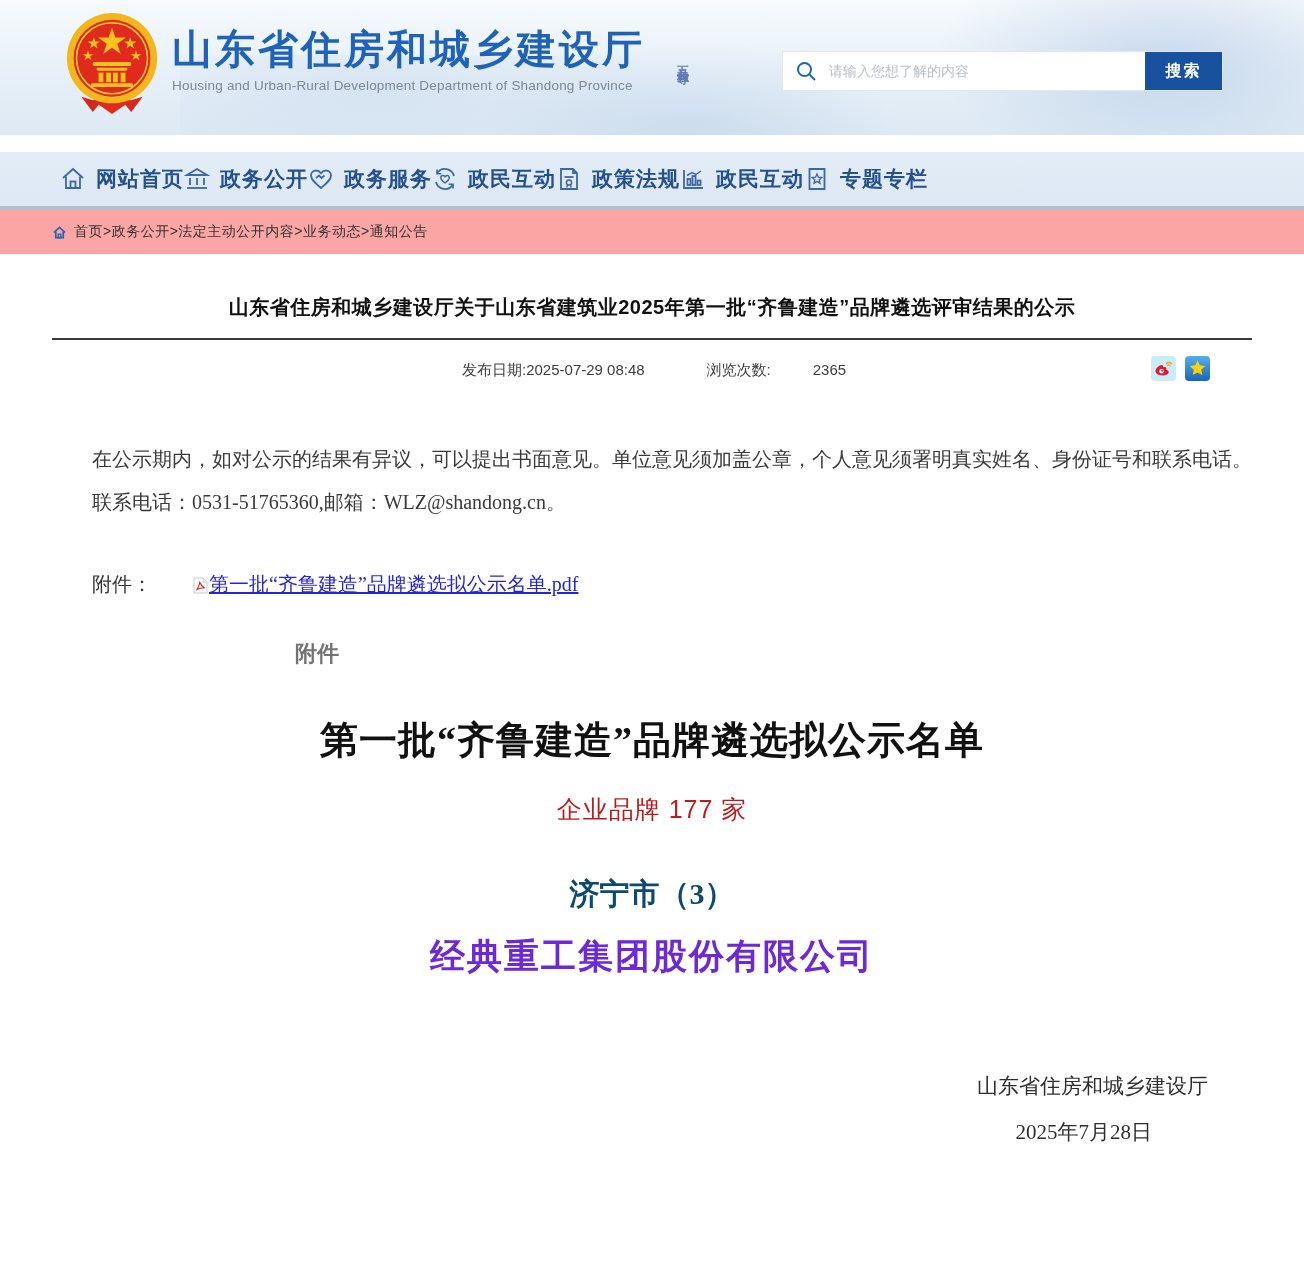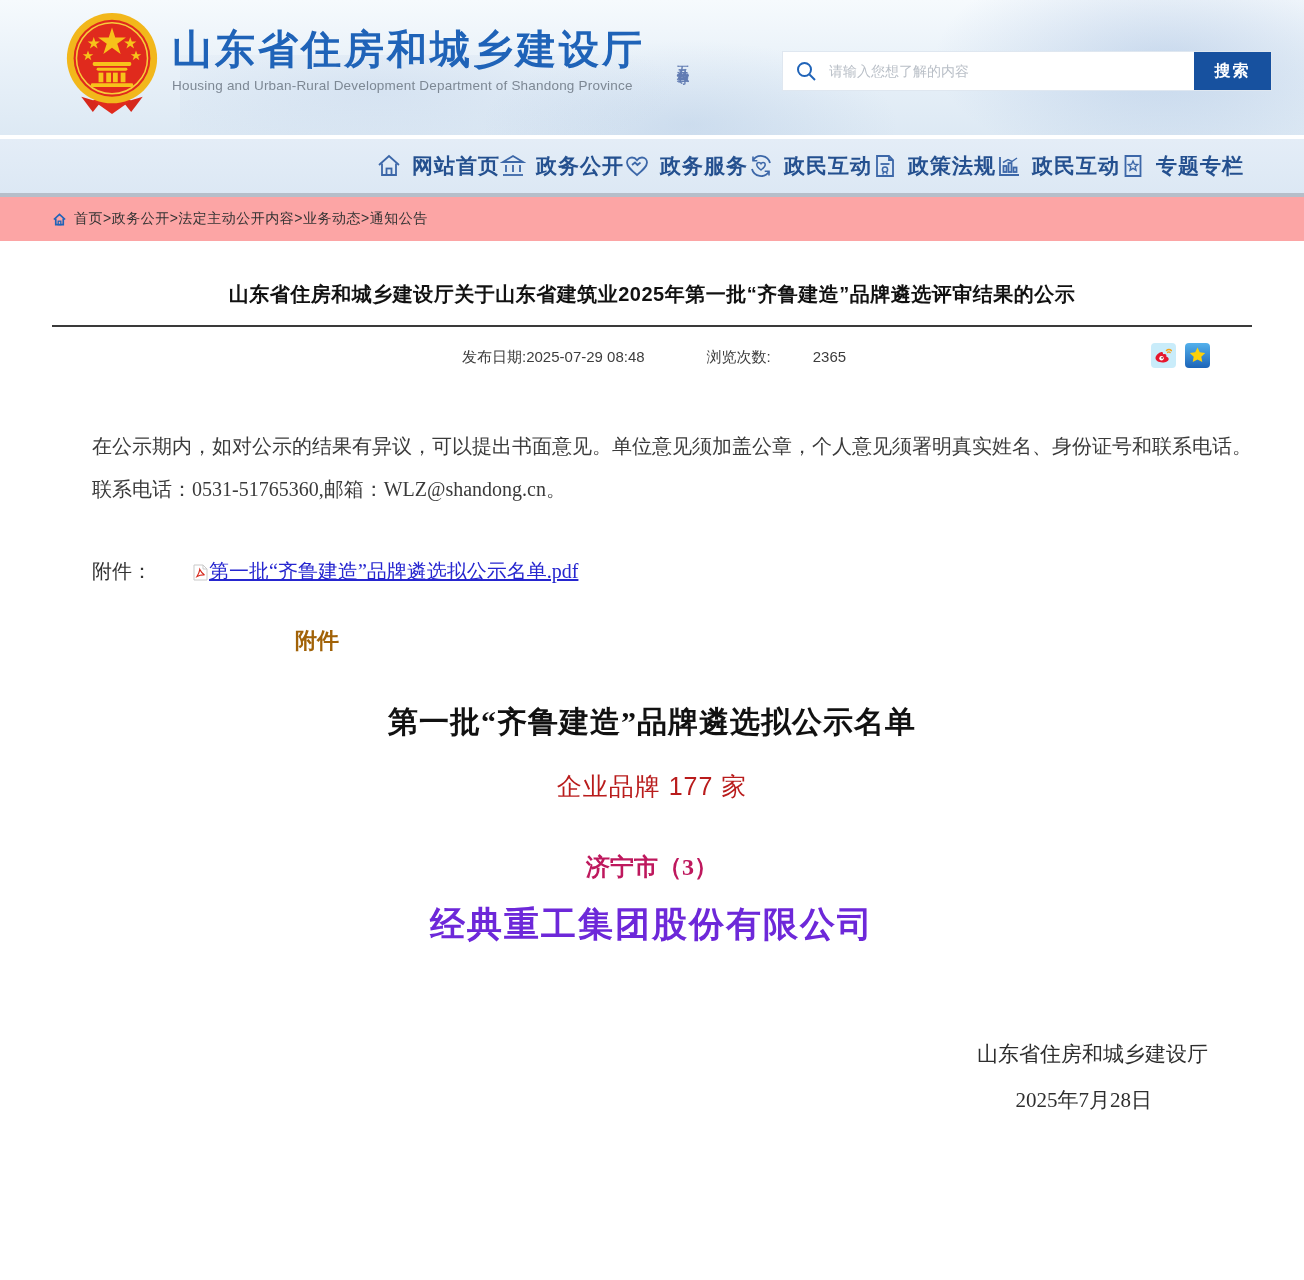--- a/index.html
+++ b/index.html
@@ -19,29 +19,29 @@
   .seal { position:absolute; left:657px; top:24px; width:34px; height:72px;
     writing-mode:vertical-rl; text-orientation:upright; font-size:12px; letter-spacing:2px;
     color:#39589d; opacity:.75; font-weight:bold; text-align:center; }
 
   .emblem { position:absolute; left:64px; top:12px; width:96px; height:104px; }
 
   .brand { position:absolute; left:172px; top:26px; }
   .site-title { font-size:40px; font-weight:bold; color:#1f63b8; letter-spacing:3px; line-height:1.15; }
   .site-sub { margin-top:6px; font-size:13.5px; color:#7d8894; letter-spacing:.2px; }
 
-  .search { position:absolute; left:783px; top:52px; width:488px; height:38px; display:flex; background:#fff; box-shadow:0 0 0 1px #dfe7f0; }
+  .search { position:absolute; left:783px; top:52px; width:439px; height:38px; display:flex; background:#fff; box-shadow:0 0 0 1px #dfe7f0; }
   .search .mag { width:46px; display:flex; align-items:center; justify-content:center; }
   .search input { flex:1; border:none; outline:none; font-size:14px; color:#444; background:transparent; }
   .search input::placeholder { color:#b9bfc7; }
   .search .btn { width:77px; height:38px; border:none; background:#17519f; color:#fff; font-size:16px; font-weight:bold; letter-spacing:2px; cursor:pointer; }
 
   
   .nav { position:relative; height:58px; background:linear-gradient(180deg,#e4edf7 0%,#dce8f4 100%); border-bottom:4px solid #b6bec9; }
-  .nav-inner { width:1200px; margin:4px auto; height:100%; display:flex; align-items:center; justify-content:flex-end; padding:0 8px; }
+  .nav-inner { width:1200px; margin:17px auto; height:100%; display:flex; align-items:center; justify-content:flex-start; padding:0 8px; }
   .nav-item { display:flex; align-items:center; gap:10px; cursor:pointer; }
   .nav-item .nicon { display:flex; width:26px; height:26px; }
   .nav-item .nlabel { font-size:21px; font-weight:bold; color:#24508f; letter-spacing:1px; }
 
   
   .crumbbar { height:44px; background:#fca5a5; display:flex; align-items:center; }
   .crumb-inner { width:1200px; margin:0 auto; display:flex; align-items:center; gap:7px; }
   .crumb-text { font-size:14px; color:#333; letter-spacing:.5px; cursor:pointer; }
 
   
@@ -59,25 +59,25 @@
   .body-text { margin-top:52px; font-family:"Liberation Serif", serif; font-size:20px; color:#3a3a3a; line-height:43px; }
   .body-text p { text-indent:2em; }
   .p-contact { margin-top:0; }
 
   .attach-row { margin-top:47px; font-family:"Liberation Serif", serif; font-size:20px; color:#333; text-indent:2em; display:block; }
   .attach-row .pdficon { display:inline-block; vertical-align:-3px; margin:0 1px; }
   .attach-link { color:#2626cf; text-decoration:underline; cursor:pointer; }
 
   
   .docprev { margin-top:40px; }
-  .doc-appendix { margin-left:243px; font-size:22px; font-weight:bold; color:#a16207; }
+  .doc-appendix { margin-left:243px; font-size:22px; font-weight:bold; color:#737373; }
   .doc-canvas { width:720px; margin-left:240px; text-align:center; }
-  .doc-title { margin-top:46px; font-family:"Liberation Serif", serif; font-size:30px; font-weight:bold; color:#111; letter-spacing:1px; }
+  .doc-title { margin-top:46px; font-family:"Liberation Serif", serif; font-size:38px; font-weight:bold; color:#111; letter-spacing:1px; }
   .doc-count { margin-top:27px; font-size:25px; font-weight:normal; color:#b91c1c; letter-spacing:1px; }
-  .doc-city { margin-top:48px; font-family:"Liberation Serif", serif; font-size:24px; font-weight:bold; color:#be185d; }
+  .doc-city { margin-top:48px; font-family:"Liberation Serif", serif; font-size:30px; font-weight:bold; color:#0c4a6e; }
   .doc-company { margin-top:18px; font-family:"Liberation Serif", serif; font-size:35px; font-weight:bold; color:#6d28d9; letter-spacing:2px; }
 
   .sign-block { margin-top:92px; text-align:right; padding-right:44px; font-family:"Liberation Serif", serif; font-size:21px; color:#2e2e2e; }
   .sign-date { margin-top:18px; padding-right:56px; }
 </style>
 </head>
 <body>
 
 <div class="page">
 

